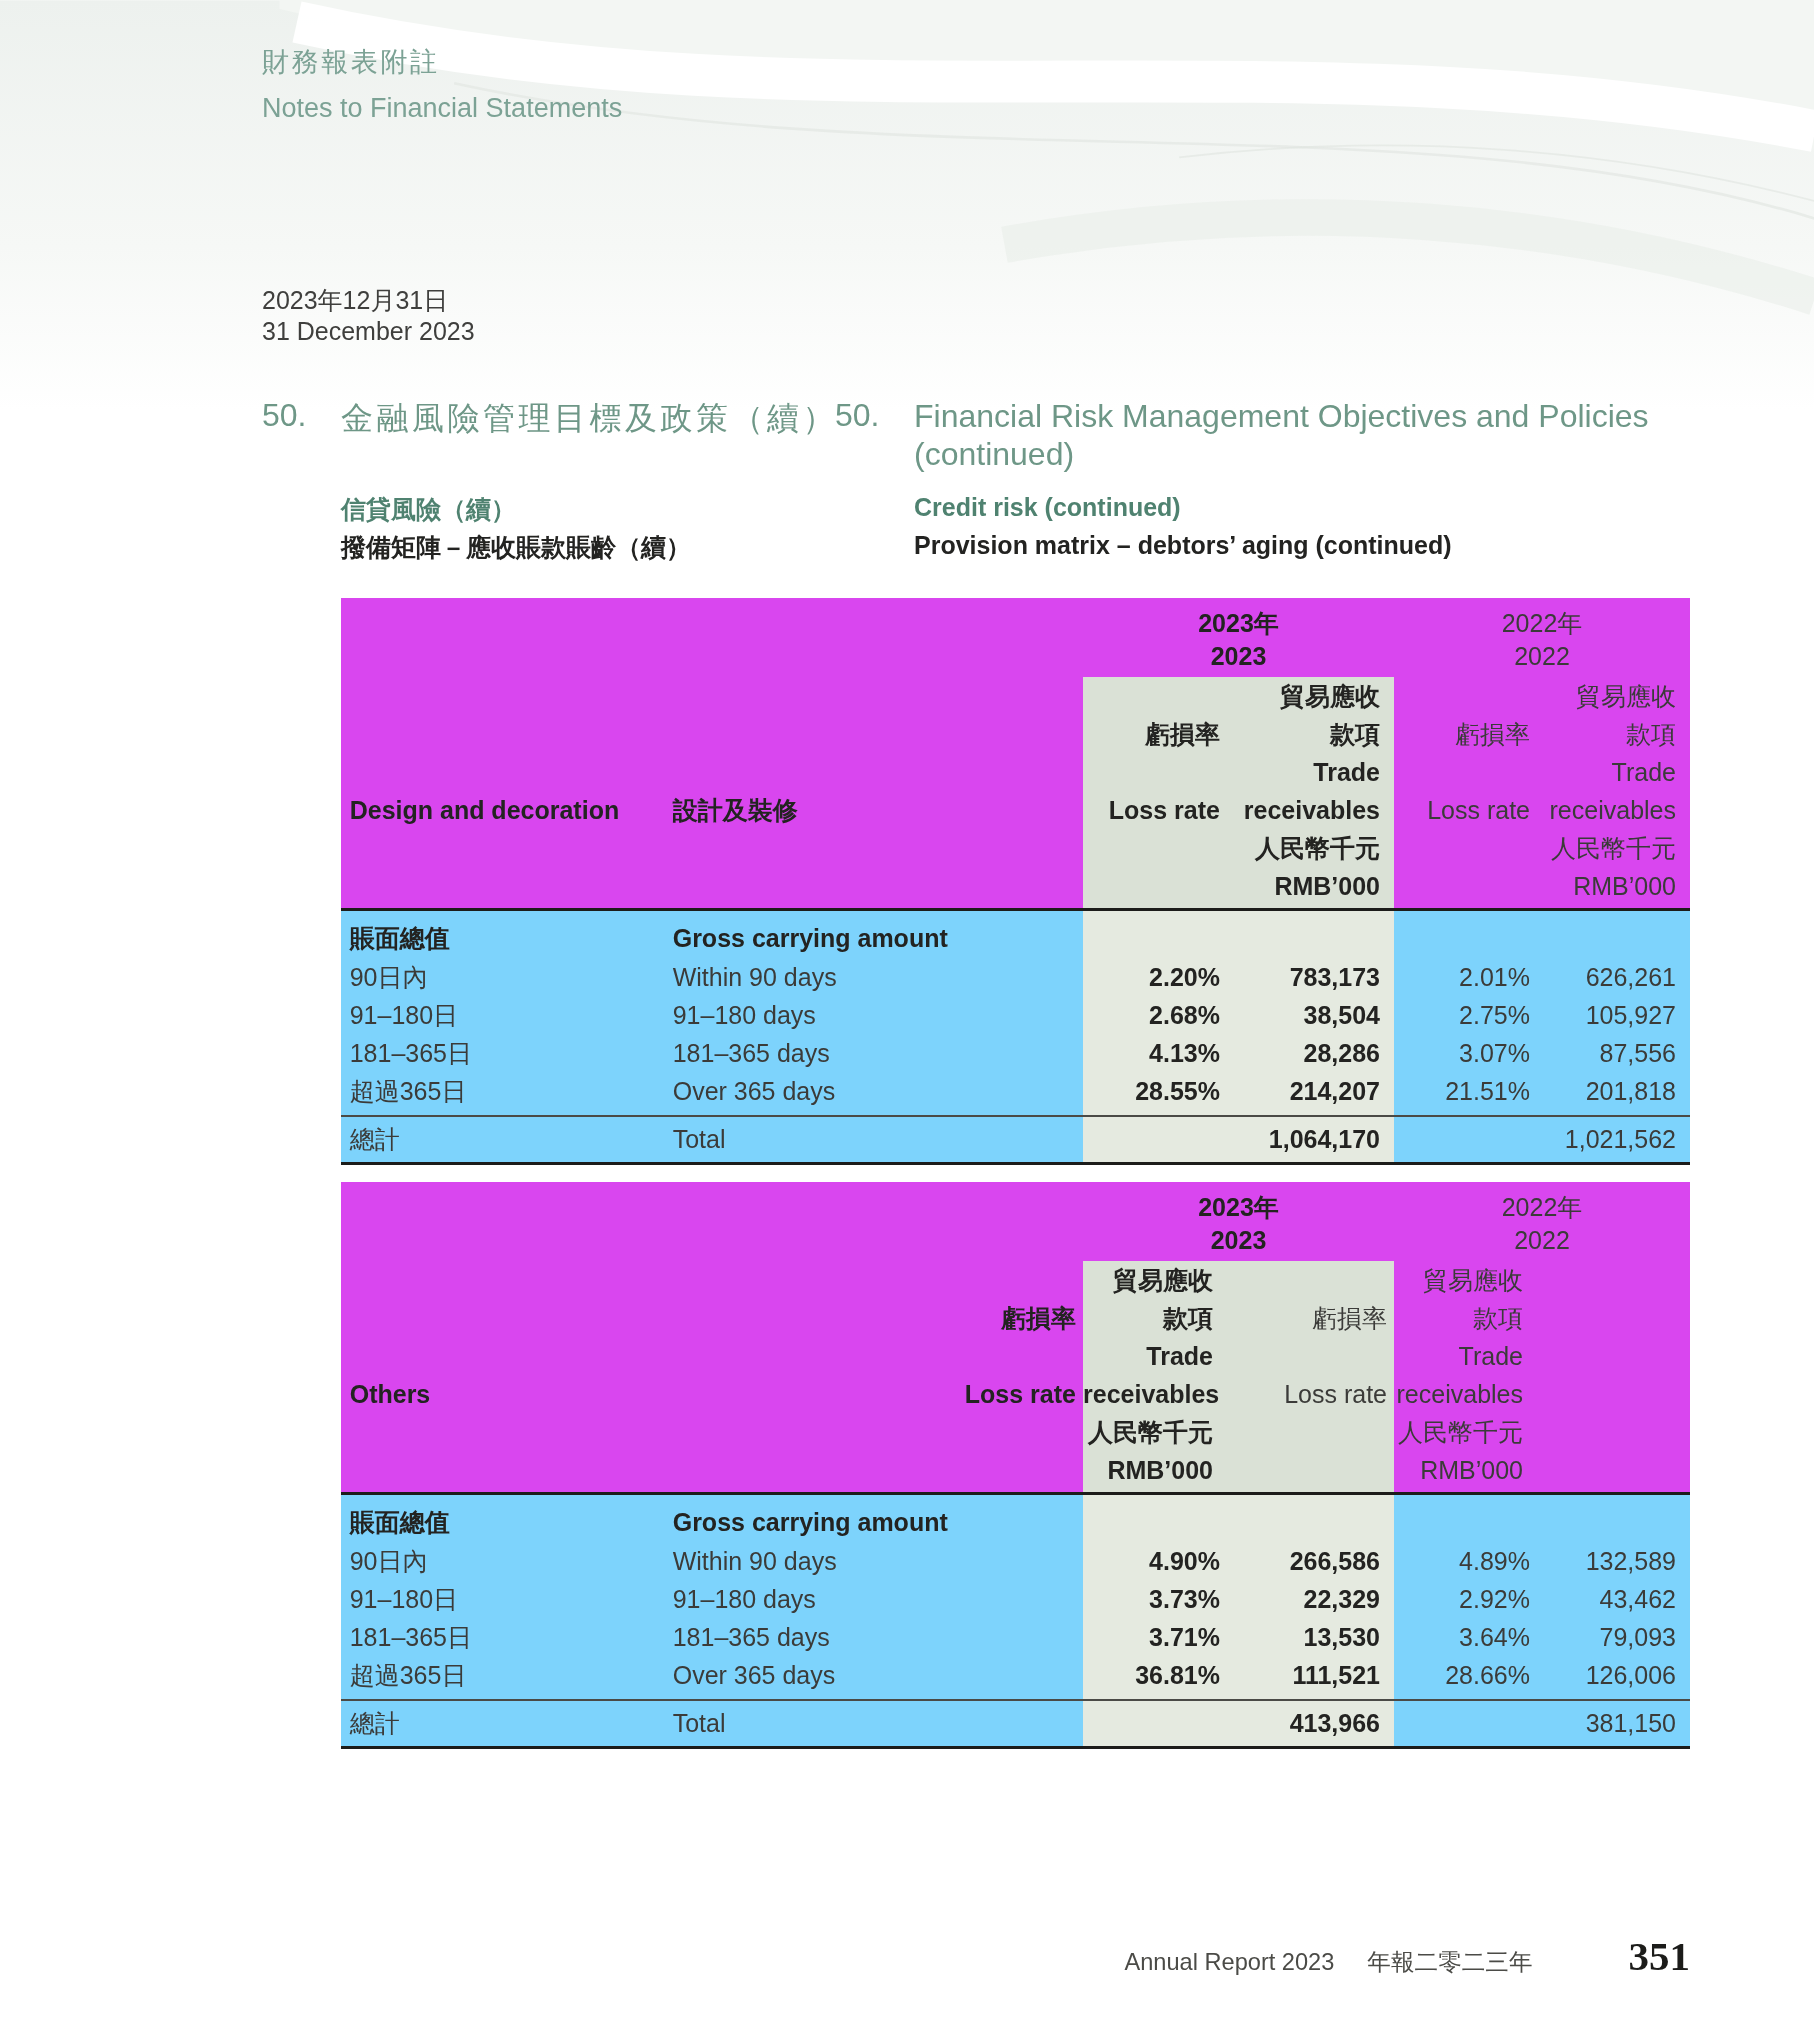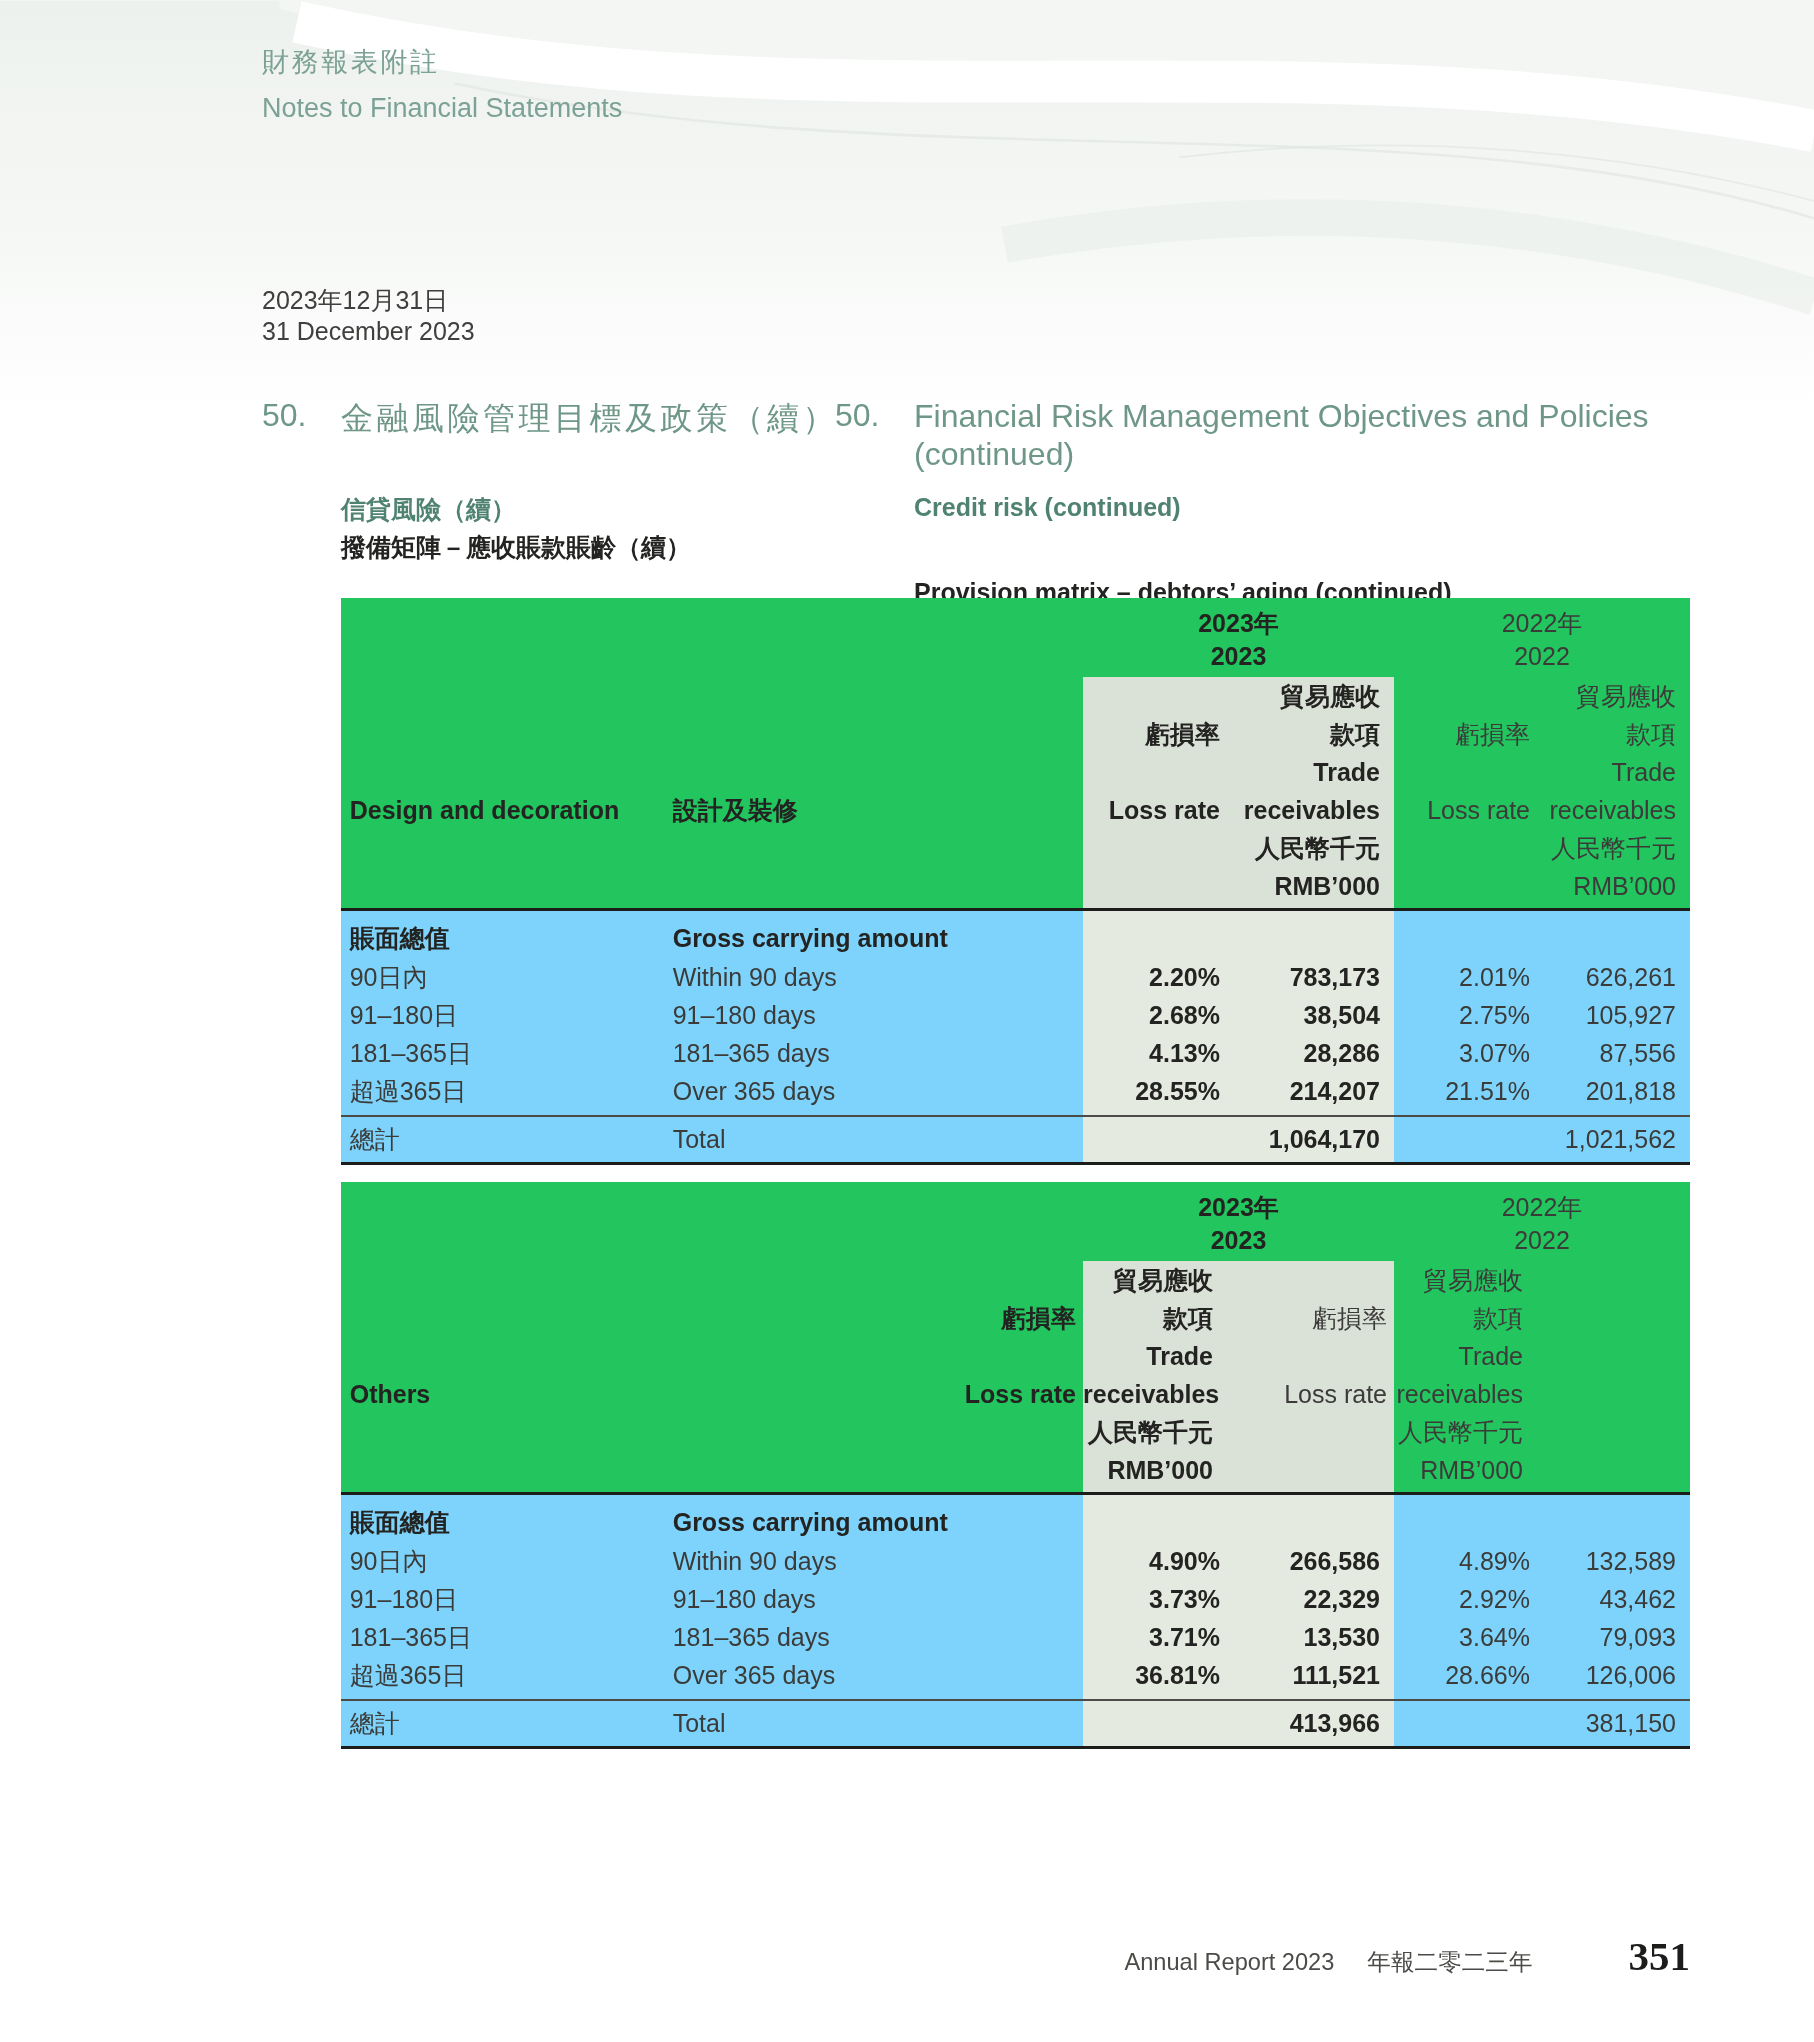--- a/index.html
+++ b/index.html
@@ -20,26 +20,26 @@
   .date-zh{position:absolute;left:262px;top:284px;font-size:25px;color:#3f3f3d;}
   .date-en{position:absolute;left:262px;top:317px;font-size:25px;color:#3f3f3d;}
   
   .sec-num-zh{position:absolute;left:262px;top:397px;font-size:32px;color:#6e9787;}
   .sec-title-zh{position:absolute;left:341px;top:397px;font-size:32px;letter-spacing:3.5px;color:#6e9787;}
   .sec-num-en{position:absolute;left:835px;top:397px;font-size:32px;color:#6e9787;}
   .sec-title-en{position:absolute;left:914px;top:397px;width:760px;font-size:32px;line-height:38px;color:#6e9787;}
   .sub-credit-zh{position:absolute;left:341px;top:493px;font-size:25px;font-weight:bold;color:#4f8270;}
   .sub-matrix-zh{position:absolute;left:341px;top:531px;font-size:25px;font-weight:bold;color:#232321;}
   .sub-credit-en{position:absolute;left:914px;top:493px;font-size:25px;font-weight:bold;color:#4f8270;}
-  .sub-matrix-en{position:absolute;left:914px;top:531px;font-size:25px;font-weight:bold;color:#232321;margin-top:47px;}
+  .sub-matrix-en{position:absolute;left:914px;top:531px;font-size:25px;font-weight:bold;color:#232321;}
   
   .fin-table{position:absolute;left:341px;width:1349px;font-size:25px;}
   .t1{top:598px;}
   .t2{top:1182px;}
-  .thead{position:relative;height:310px;background:#22c55e;border-bottom:3.5px solid #1c1c1a;}
+  .thead{position:relative;height:310px;background:#d946ef;border-bottom:3.5px solid #1c1c1a;}
   .band-head{position:absolute;left:742px;top:79px;width:311px;bottom:0;background:#dae1d6;}
   .band-body{position:absolute;left:742px;top:0;width:311px;bottom:0;background:#e5eae0;}
   .years{position:absolute;top:8.7px;left:0;right:0;height:70px;}
   .year{position:absolute;text-align:center;}
   .y2023{left:742px;width:311px;}
   .y2022{left:1053px;width:296px;}
   .yl{line-height:33px;color:#3b3b39;}
   .hcols{position:absolute;top:79px;left:0;right:0;display:grid;grid-template-columns:323px 419px 144px 167px 143px 153px;}
   .hc{display:flex;flex-direction:column;}
   .hl{height:38px;line-height:38px;text-align:right;white-space:nowrap;}

